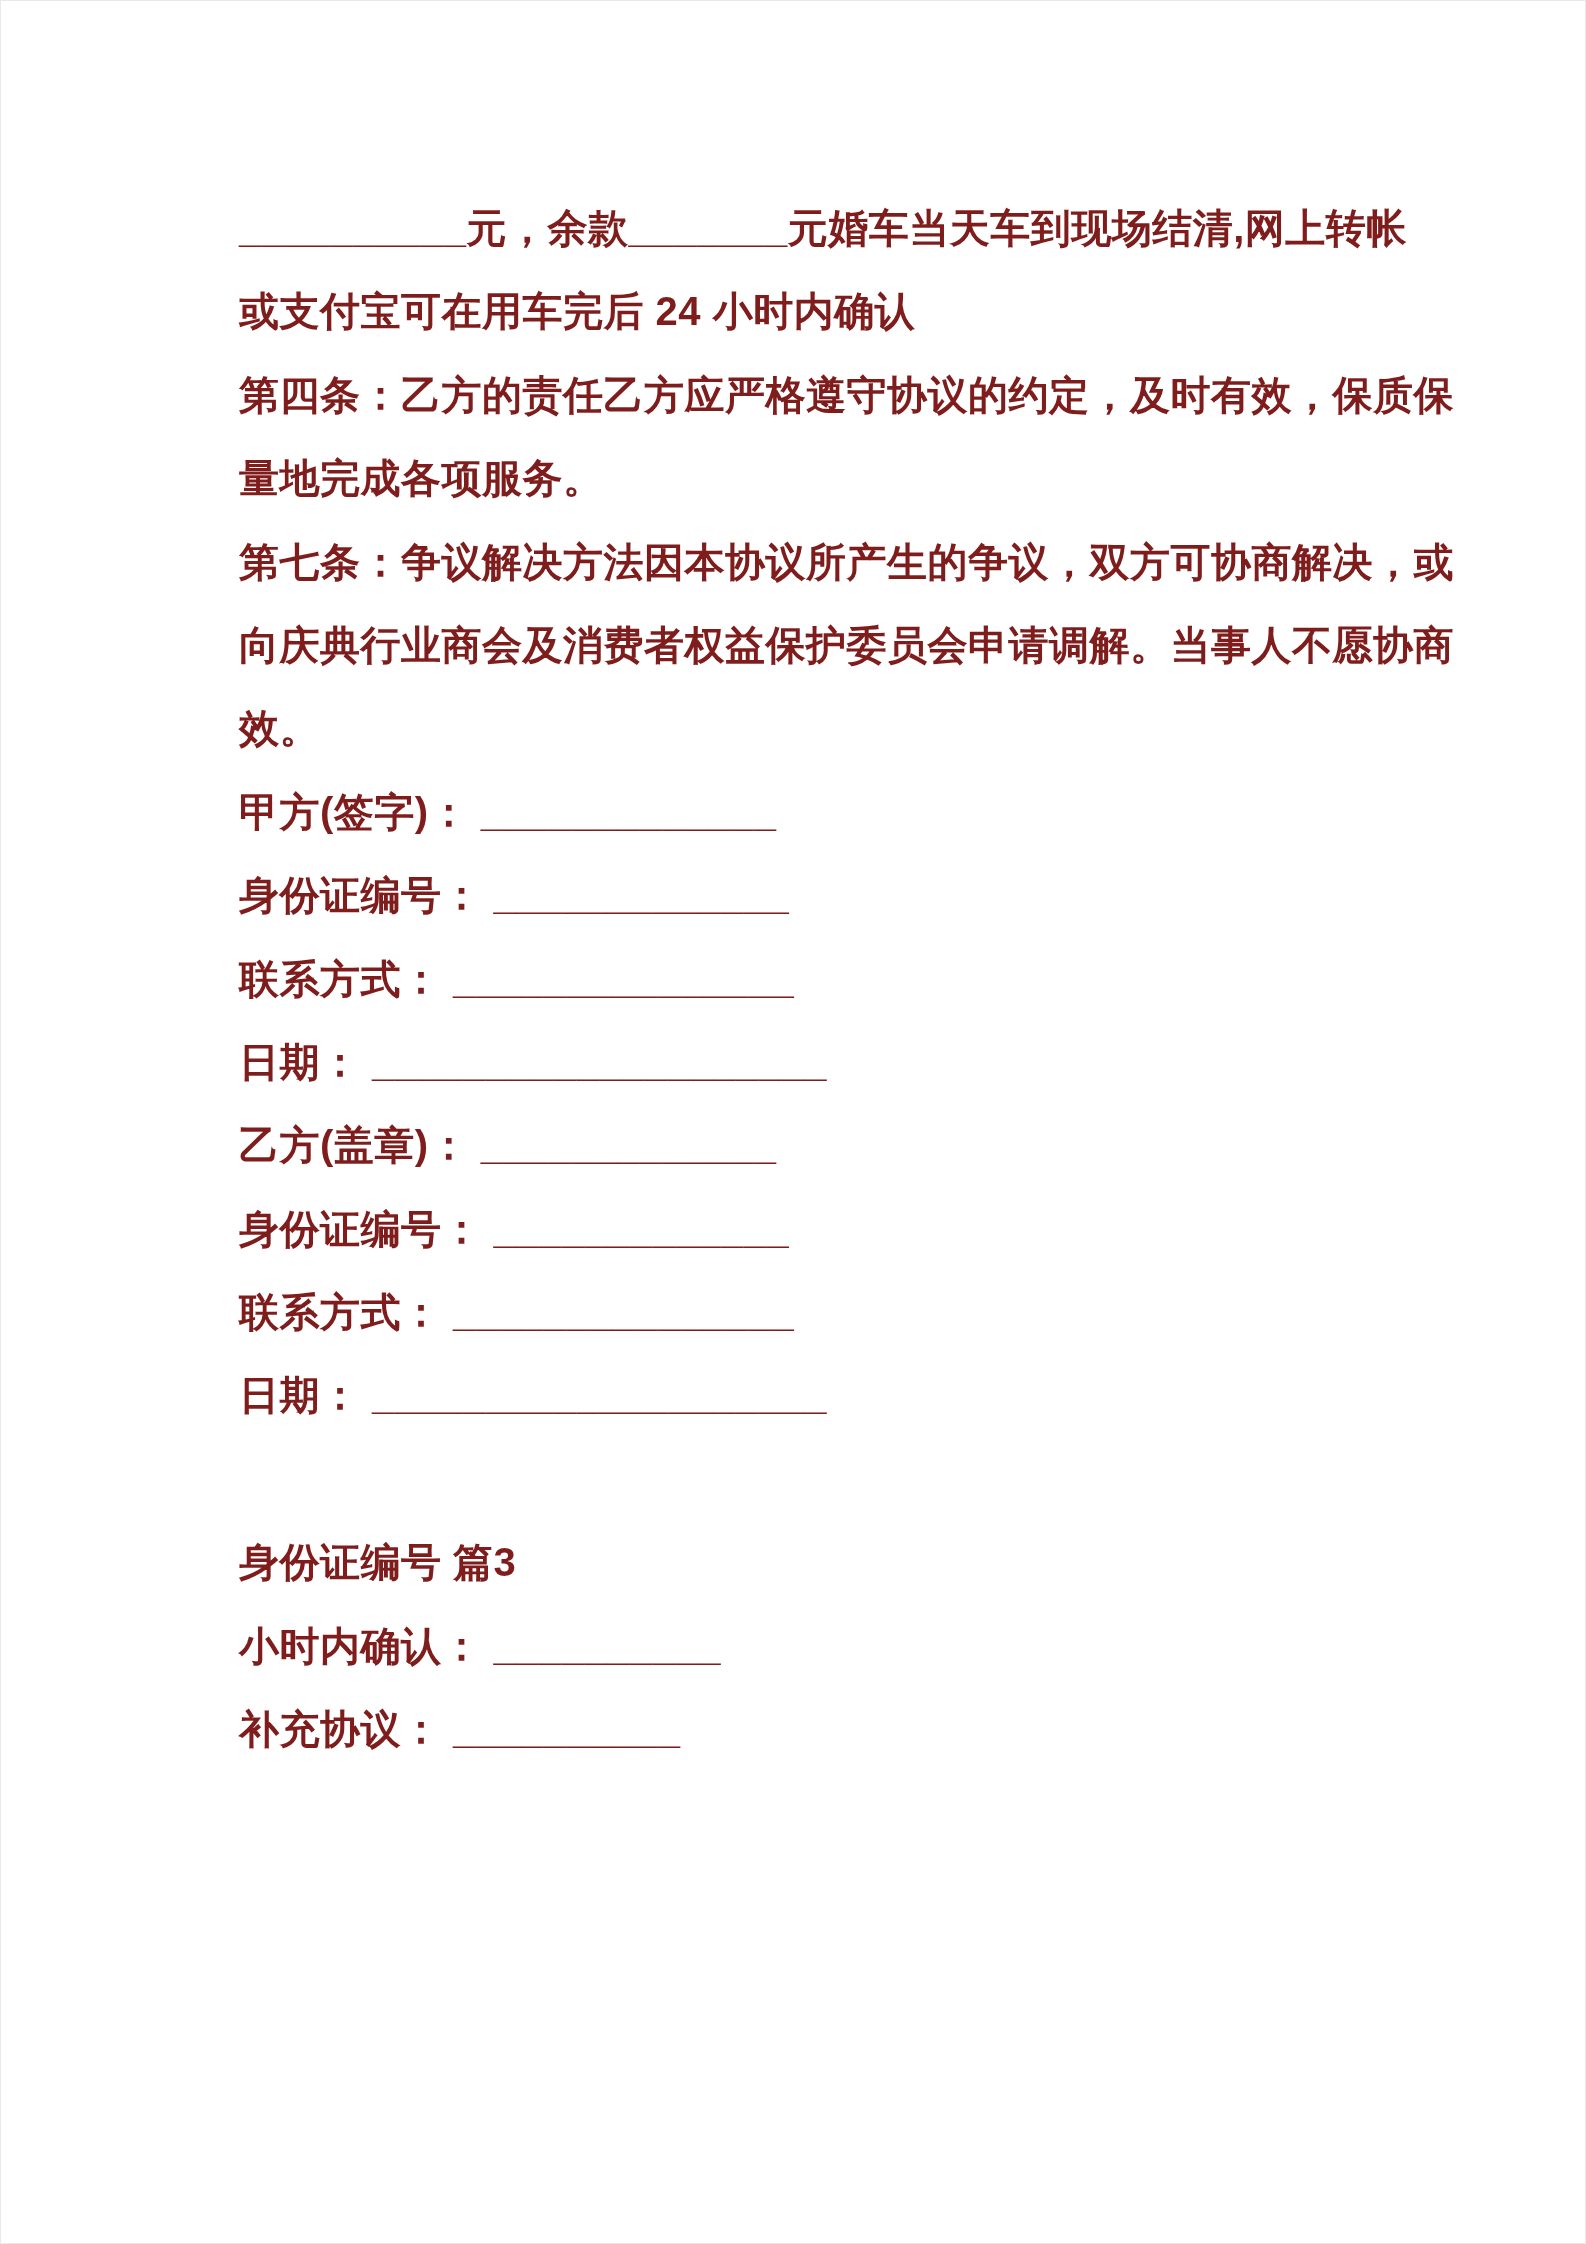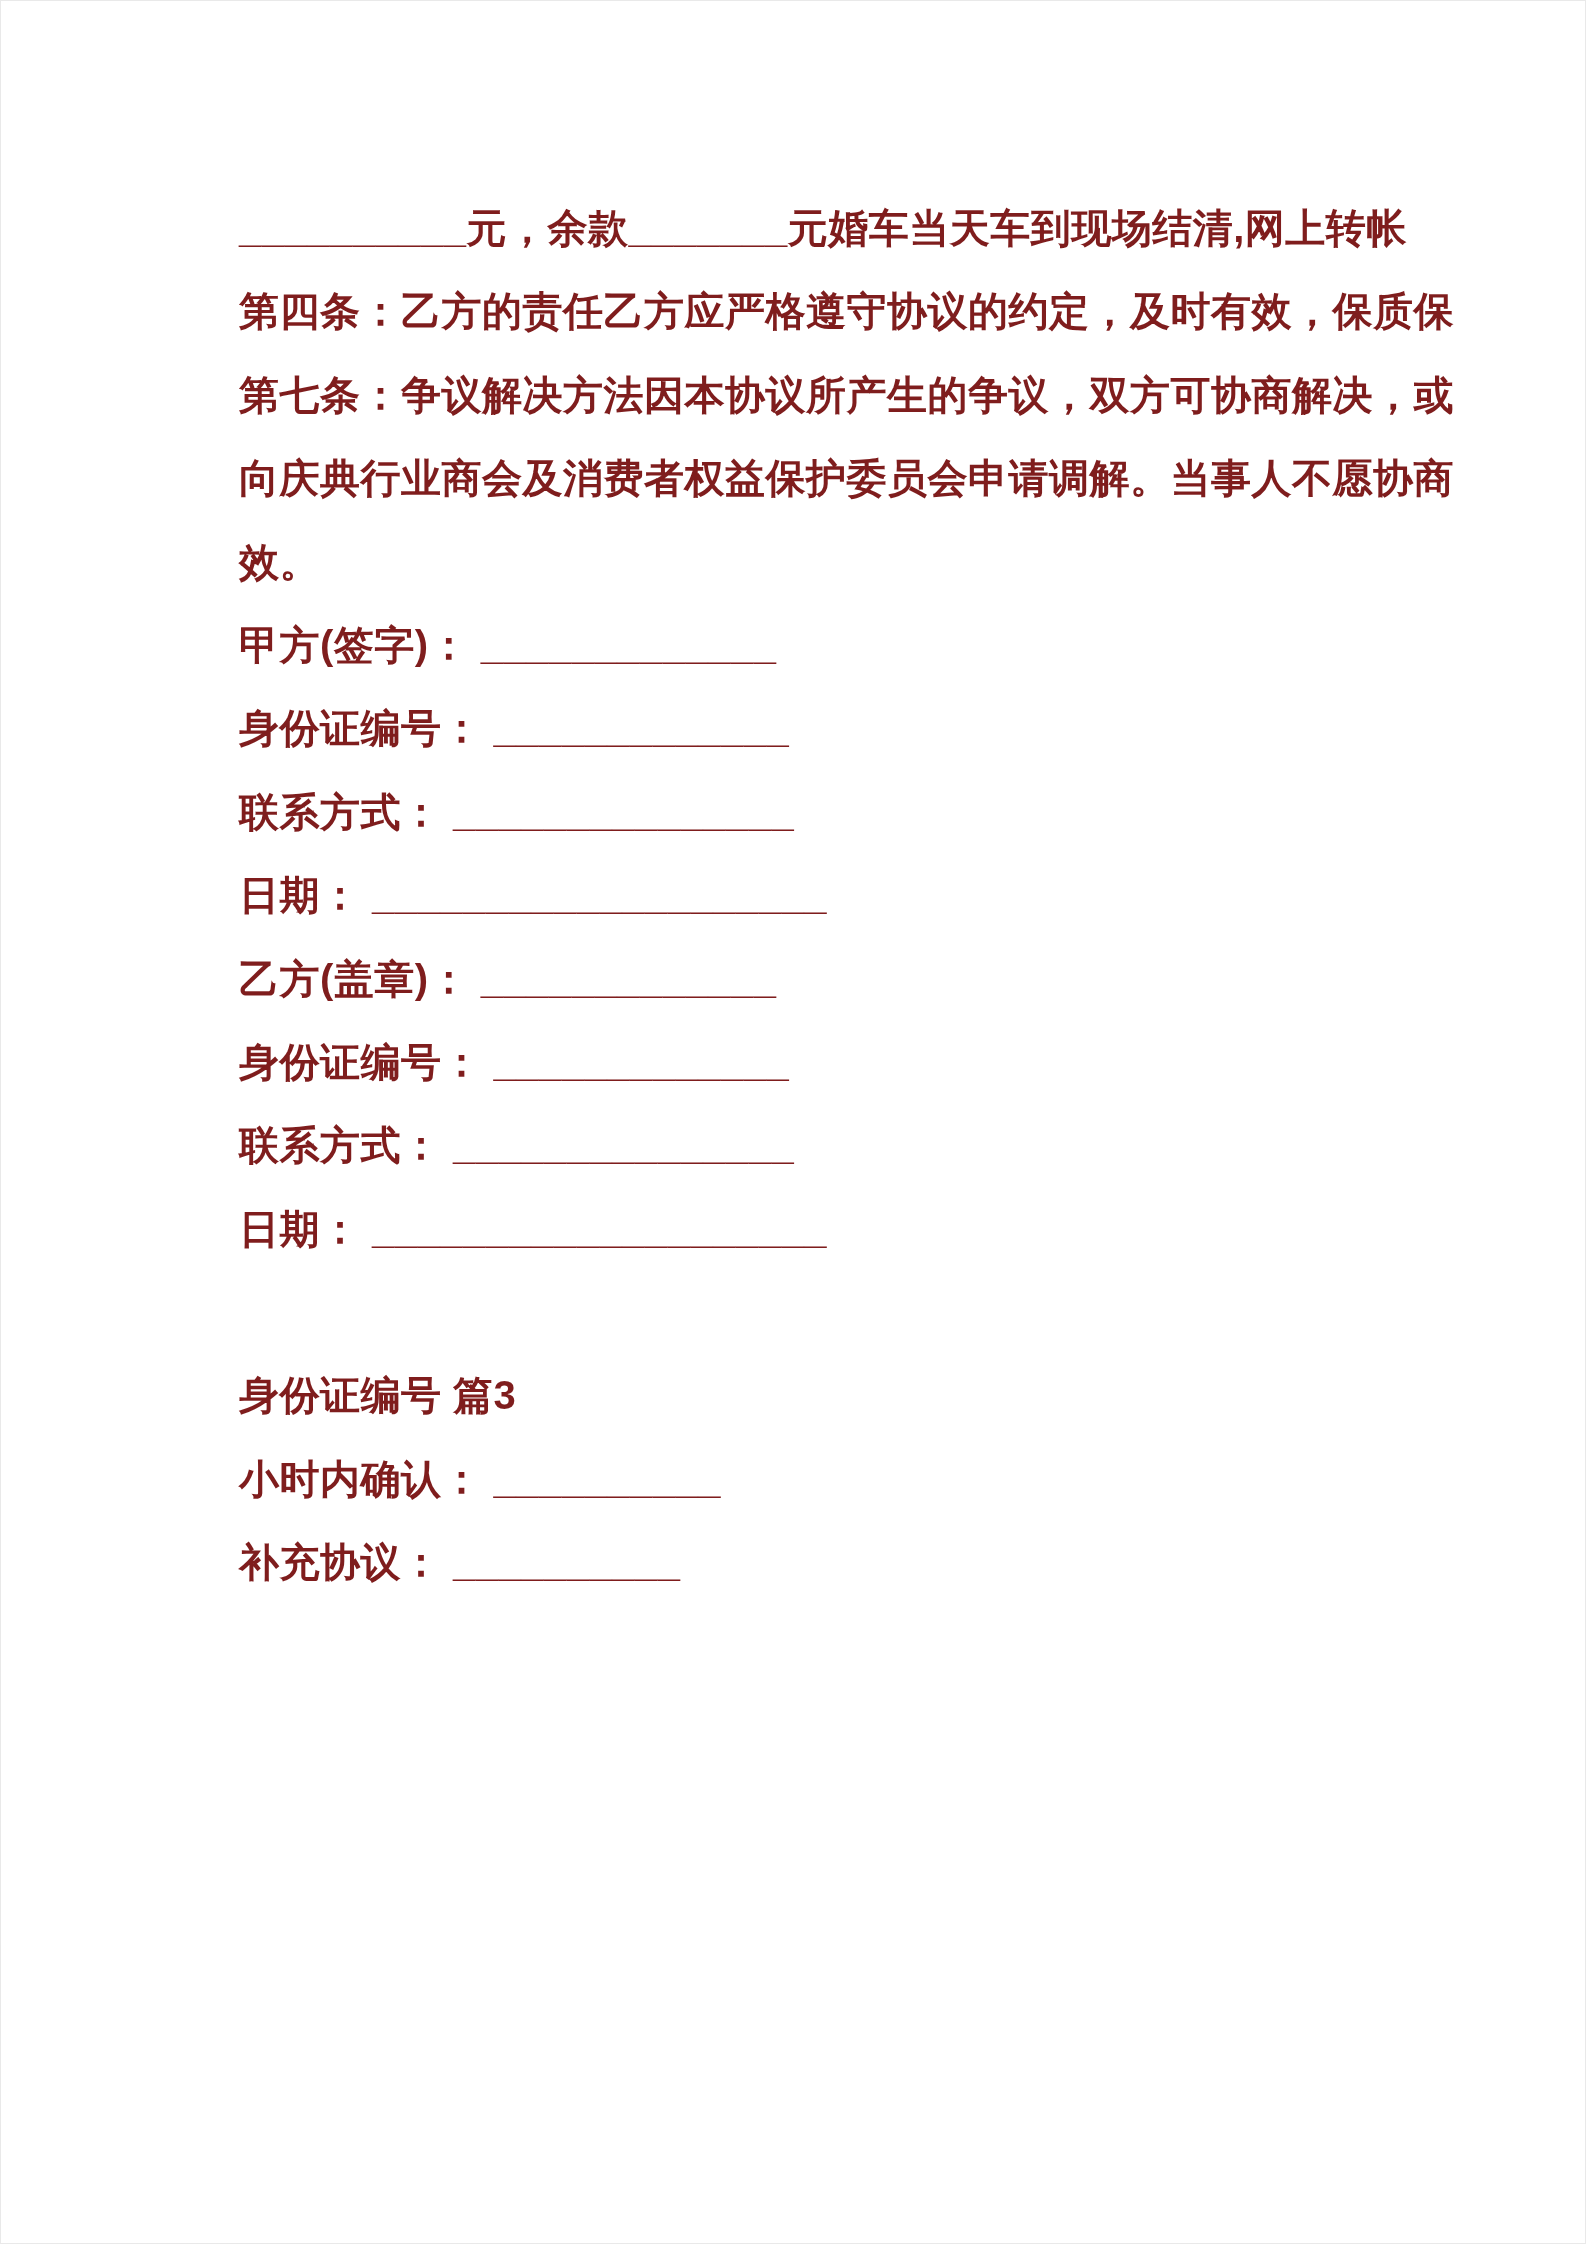--- a/index.html
+++ b/index.html
@@ -39,21 +39,23 @@
   .line.blank {
     
   }
 </style>
 </head>
 <body>
 
 <div class="page" style="background: rgb(255, 255, 255); border-color: rgb(233, 233, 233); color: rgb(0, 0, 0);">
   <div class="content">
       <div class="line">__________元，余款_______元婚车当天车到现场结清,网上转帐</div>
+      <div class="line">或支付宝可在用车完后 24 小时内确认</div>
       <div class="line">第四条：乙方的责任乙方应严格遵守协议的约定，及时有效，保质保</div>
+      <div class="line">量地完成各项服务。</div>
       <div class="line">第七条：争议解决方法因本协议所产生的争议，双方可协商解决，或</div>
       <div class="line">向庆典行业商会及消费者权益保护委员会申请调解。当事人不愿协商</div>
       <div class="line">效。</div>
       <div class="line">甲方(签字)： _____________</div>
       <div class="line">身份证编号： _____________</div>
       <div class="line">联系方式： _______________</div>
       <div class="line">日期： ____________________</div>
       <div class="line">乙方(盖章)： _____________</div>
       <div class="line">身份证编号： _____________</div>
       <div class="line">联系方式： _______________</div>

